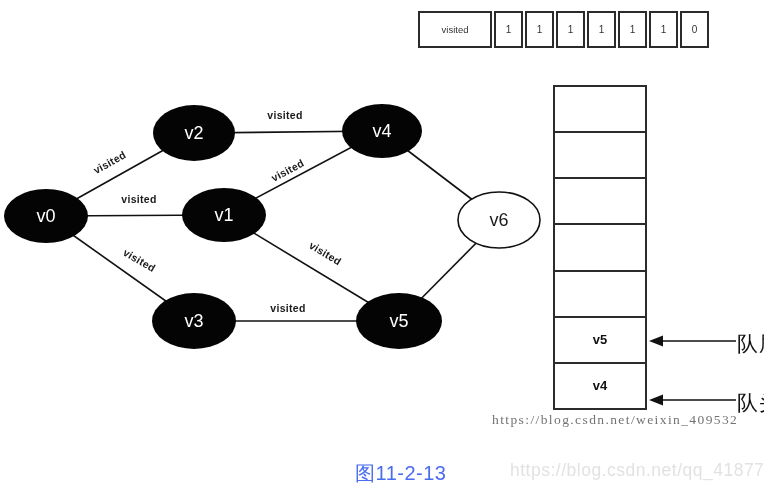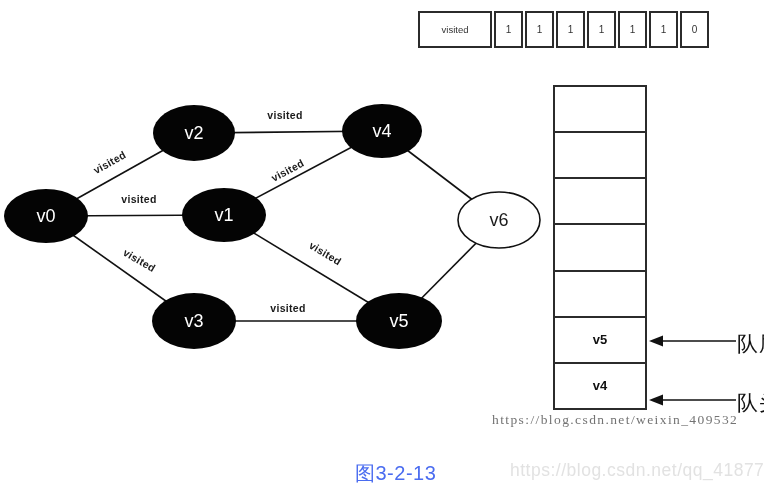--- a/index.html
+++ b/index.html
@@ -137,16 +137,16 @@
   <div class="q-cell"></div>
   <div class="q-cell"></div>
   <div class="q-cell"></div>
   <div class="q-cell">v5</div>
   <div class="q-cell">v4</div>
 </div>
 
 <div class="queue-pointer-label" id="tail-label">队尾</div>
 <div class="queue-pointer-label" id="head-label">队头</div>
 
-<div class="caption">图3-2-13</div>
+<div class="caption">图11-2-13</div>
 
 <div class="watermark-top">https://blog.csdn.net/weixin_409532</div>
 <div class="watermark-bottom">https://blog.csdn.net/qq_41877840</div>
 
 </body></html>

